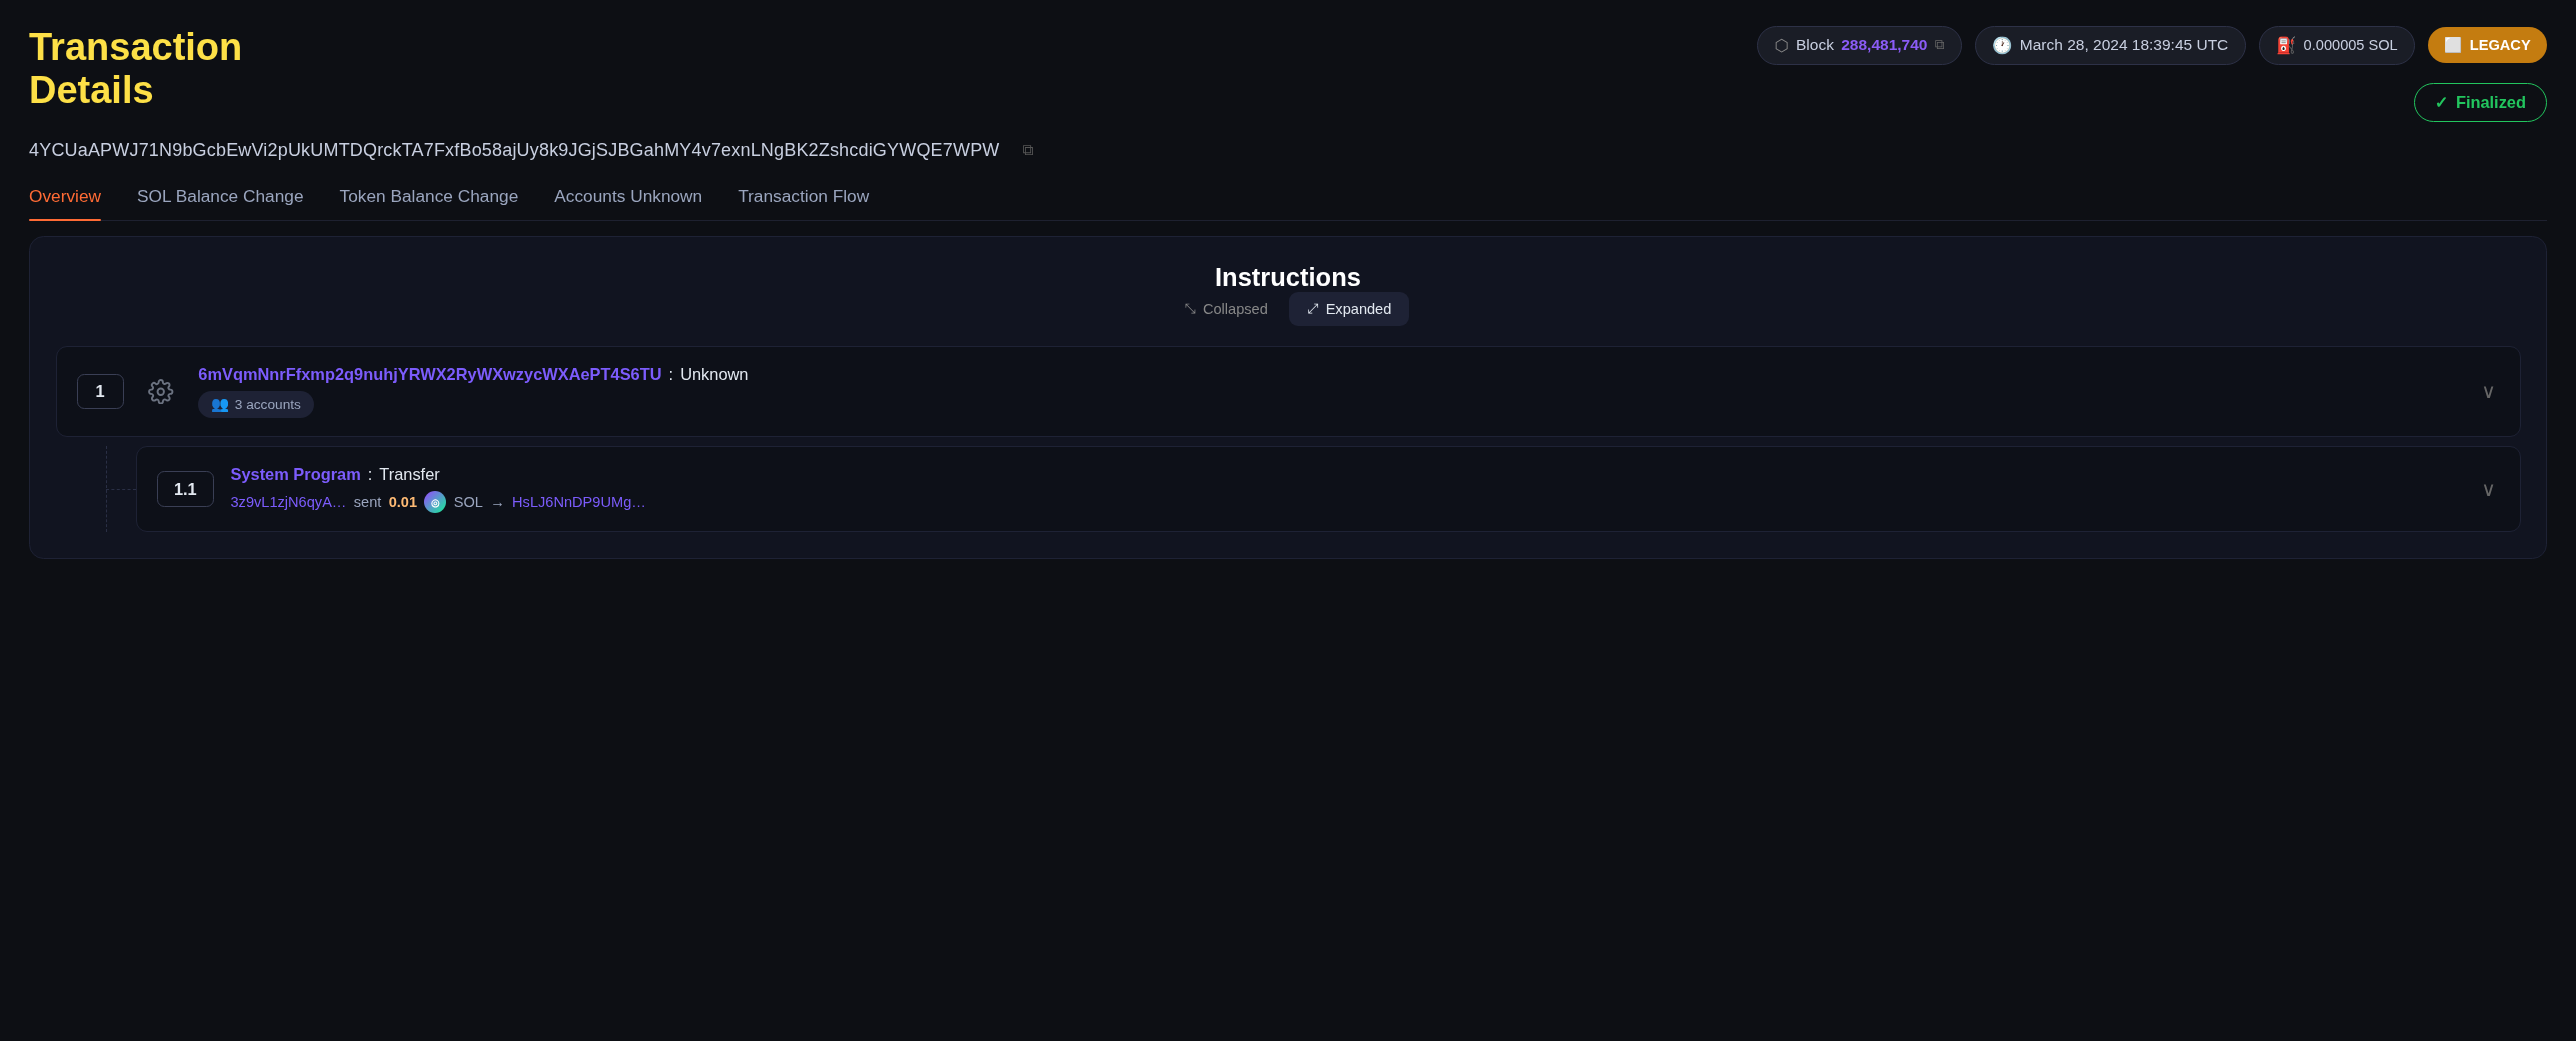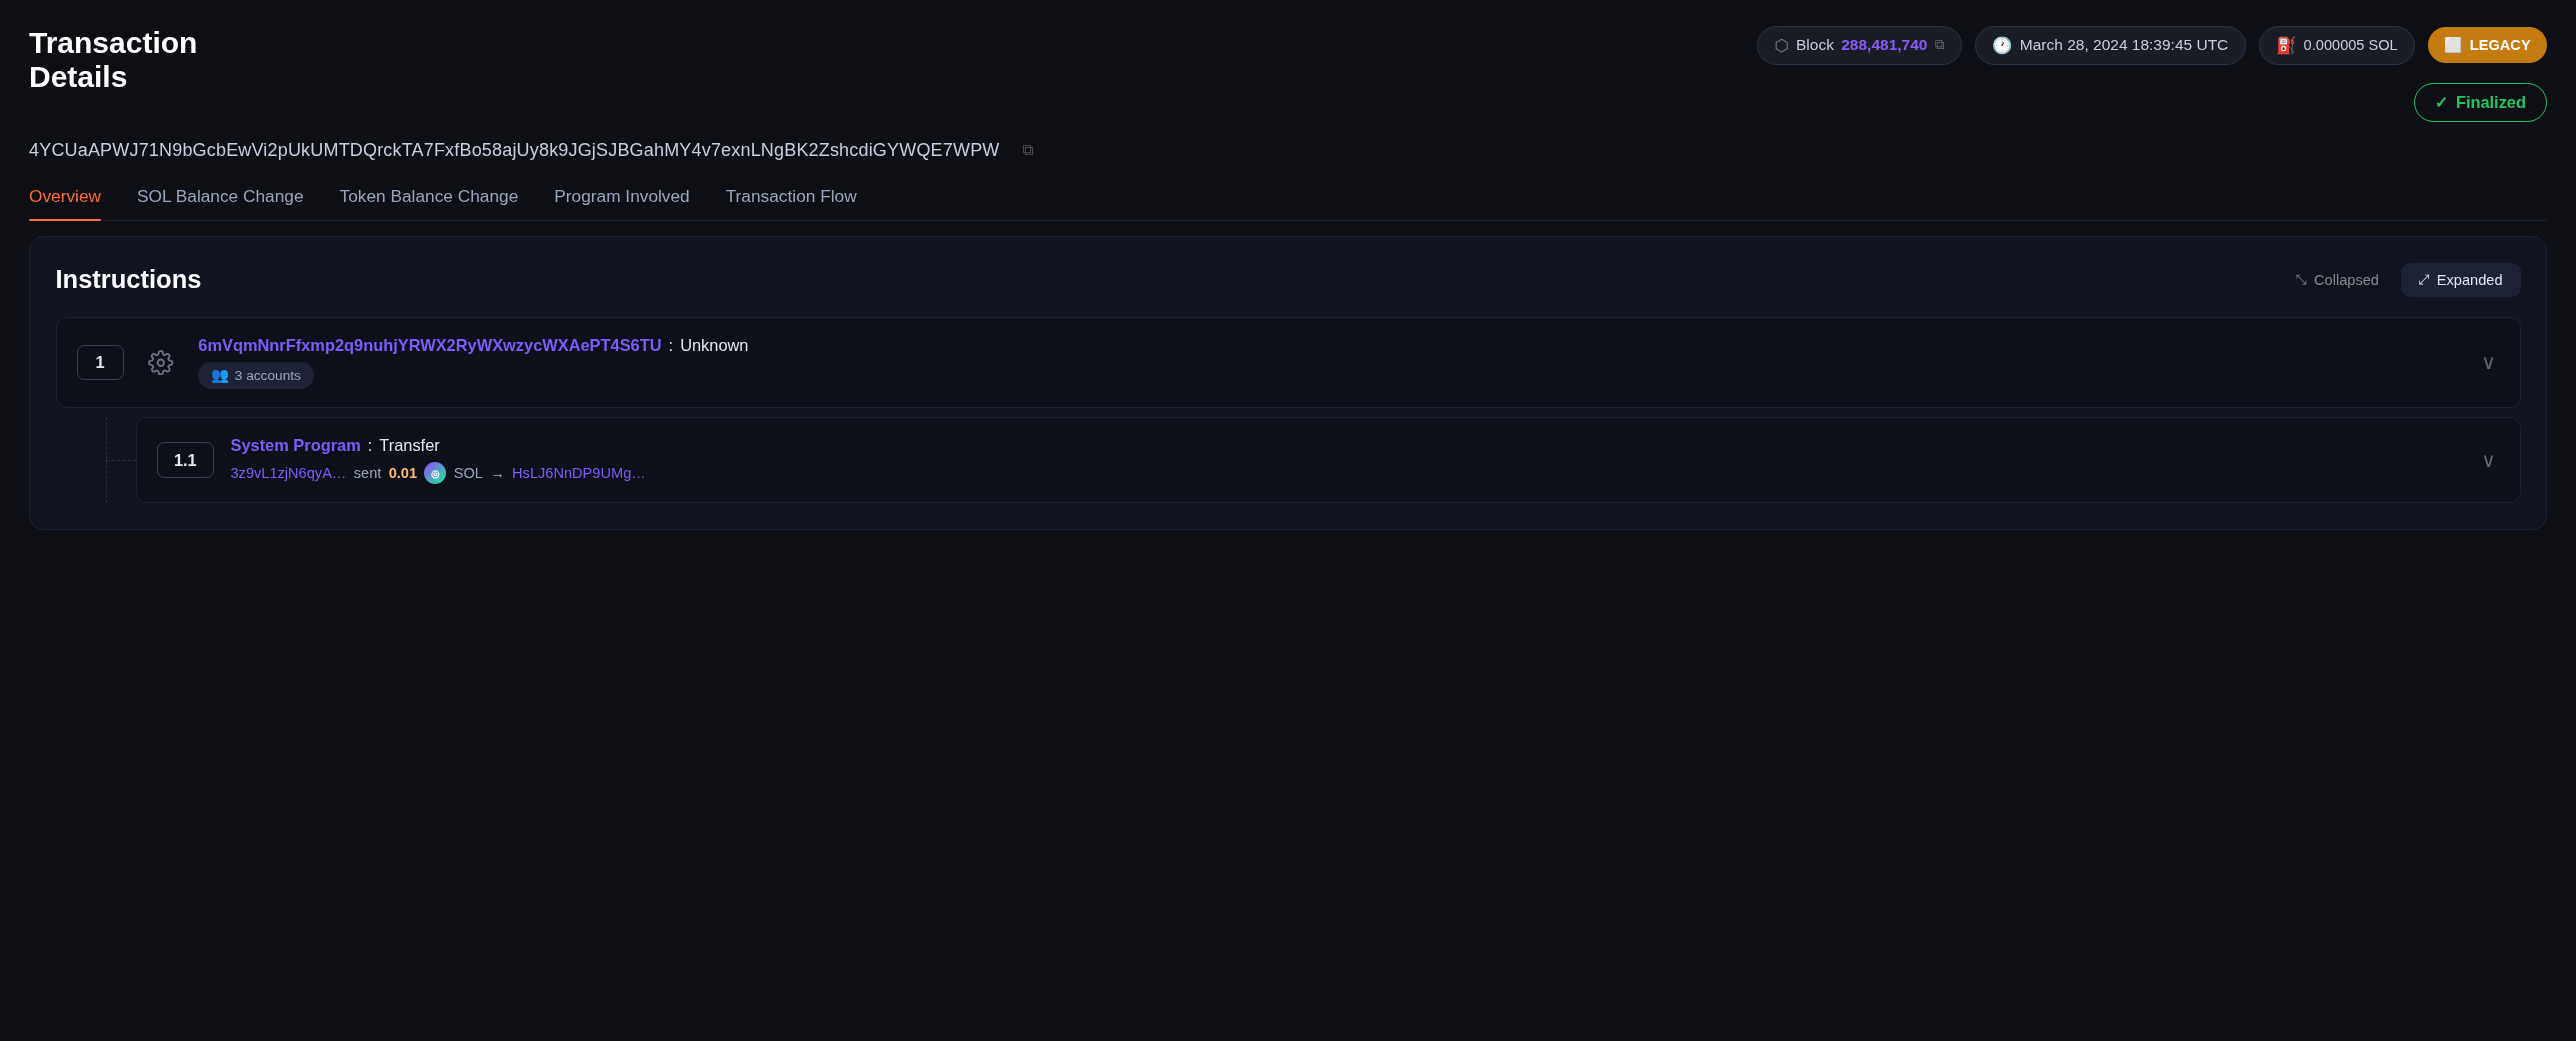--- a/index.html
+++ b/index.html
@@ -12,23 +12,23 @@
     }
 
     
     .header {
       display: flex;
       align-items: flex-start;
       justify-content: space-between;
       margin-bottom: 18px;
     }
     .header-left h1 {
-      font-size: 30px;
+      font-size: 38px;
       font-weight: 800;
-      color: #ffffff;
+      color: #fde047;
       line-height: 1.15;
     }
     .badge {
       display: flex;
       align-items: center;
       gap: 7.3px;
       background: #1a1d26;
       border: 0.9px solid #2d3147;
       border-radius: 20px;
       padding: 9px 16.4px;
@@ -129,20 +129,21 @@
       background: #111420;
       border: 0.9px solid #1e2235;
       border-radius: 14.6px;
       padding: 25.5px 25.5px 25.5px 25.5px;
     }
     .instructions-header {
       display: flex;
       align-items: center;
       justify-content: space-between;
       margin-bottom: 20px;
+      flex-direction: column;
     }
     .instructions-title {
       font-size: 25.5px;
       font-weight: 700;
       color: #ffffff;
     }
     .view-toggle {
       display: flex;
       gap: 3.6px;
     }
@@ -310,21 +311,21 @@
 
 <div class="tx-hash">
   <span>4YCUaAPWJ71N9bGcbEwVi2pUkUMTDQrckTA7FxfBo58ajUy8k9JGjSJBGahMY4v7exnLNgBK2ZshcdiGYWQE7WPW</span>
   <span class="copy-icon">⧉</span>
 </div>
 
 <div class="tabs">
   <div class="tab active">Overview</div>
   <div class="tab">SOL Balance Change</div>
   <div class="tab">Token Balance Change</div>
-  <div class="tab">Program Involved</div>
+  <div class="tab">Accounts Unknown</div>
   <div class="tab">Transaction Flow</div>
 </div>
 
 <div class="instructions-panel">
   <div class="instructions-header">
     <span class="instructions-title">Instructions</span>
     <div class="view-toggle">
       <button class="toggle-btn">
         <span class="toggle-icon">⤡</span>
         <span>Collapsed</span>

